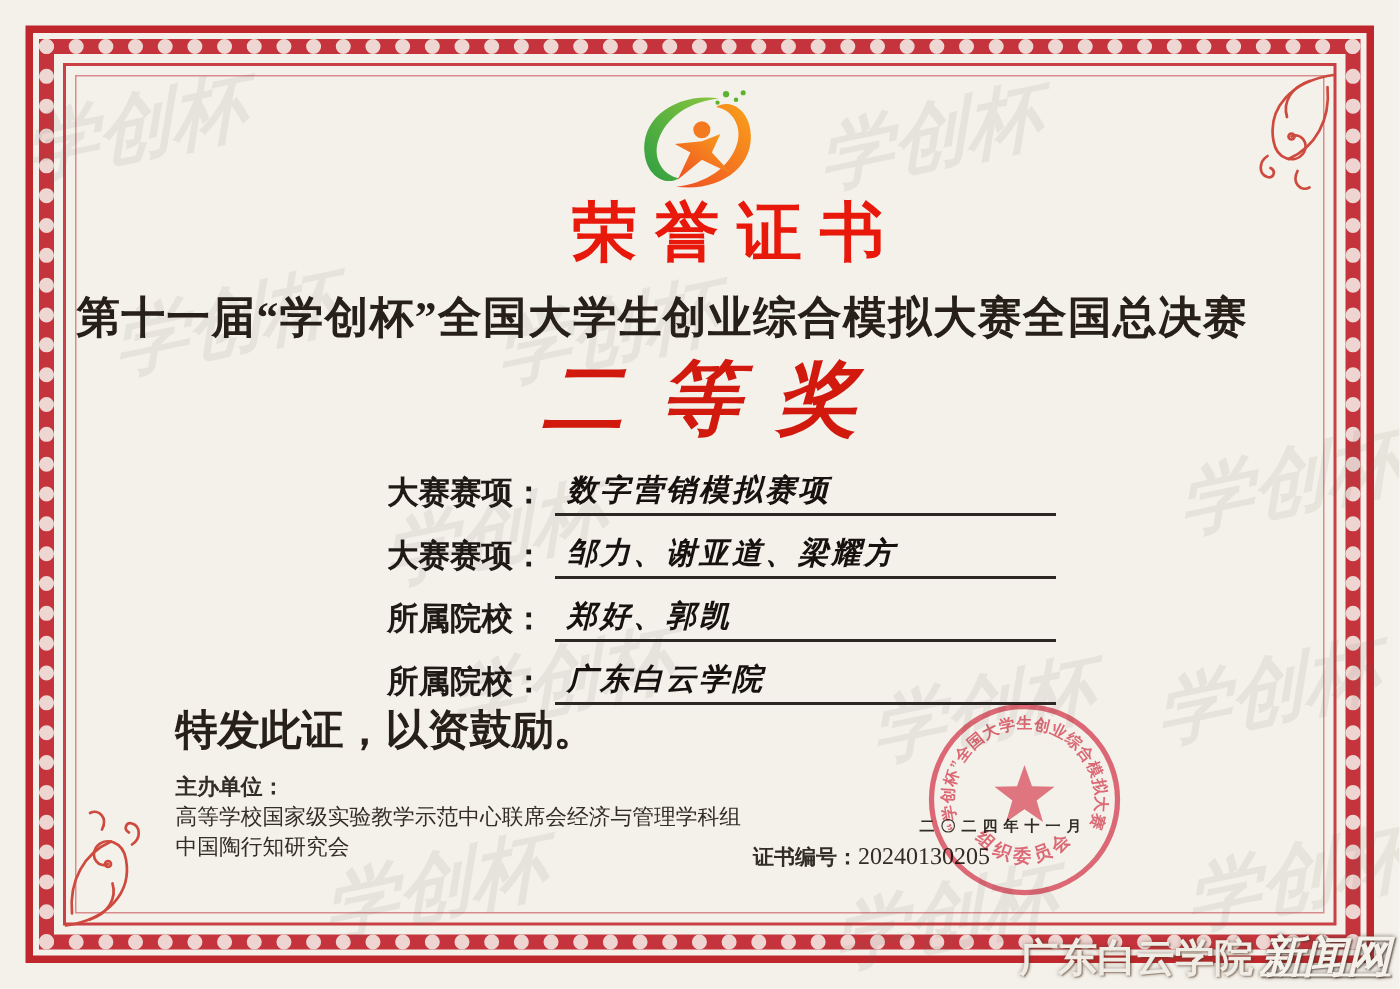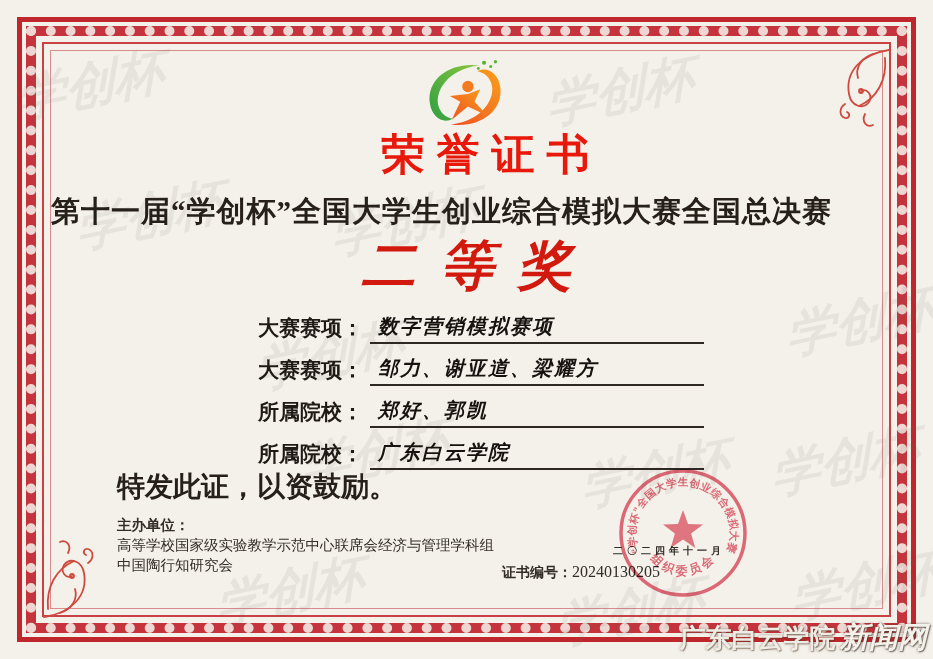--- a/index.html
+++ b/index.html
@@ -49,21 +49,21 @@
   .certno .num{font-family:"Liberation Serif",serif;font-weight:normal;font-size:16px;}
   
   .seal{position:absolute;left:615px;top:465px;width:136px;height:136px;z-index:3;
       opacity:.8;mix-blend-mode:multiply;}
   .seal text{fill:#e04a5e;font-weight:bold;font-family:"Liberation Sans",sans-serif;}
   
   .site-wm{position:absolute;right:6px;top:618px;z-index:5;white-space:nowrap;}
   .site-name{font-family:"Liberation Sans",sans-serif;font-weight:bold;font-size:26px;
       color:#efece6;text-shadow:0 0 3px rgba(90,60,40,.55),1px 1px 1px rgba(90,60,40,.5);}
   .site-section{font-family:"DejaVu Serif",serif;font-style:italic;font-weight:bold;font-size:29px;
-      color:#f4f1ea;text-shadow:0 0 3px rgba(70,55,45,.7),1px 1px 1px rgba(70,55,45,.6);}
+      color:#f4f1ea;text-shadow:0 0 3px rgba(70,55,45,.7),1px 1px 1px rgba(70,55,45,.6);text-decoration:underline;}
 </style>
 </head>
 <body>
 
 <div class="stage">
 
   <div class="b-outer"></div>
   <div class="b-lace"></div>
   <div class="b-lace-dots"></div>
   <div class="b-line1"></div>

